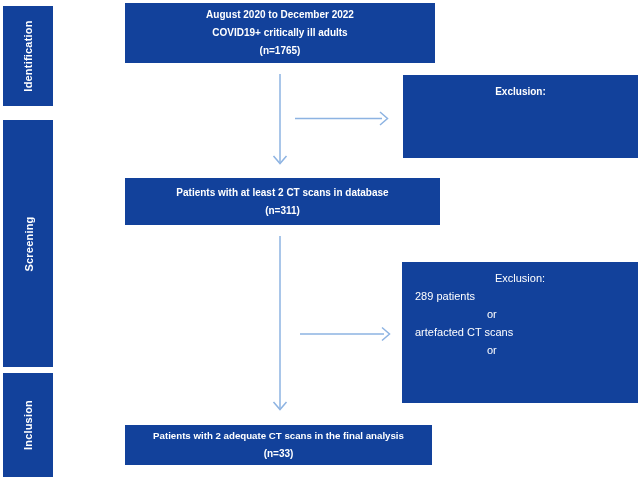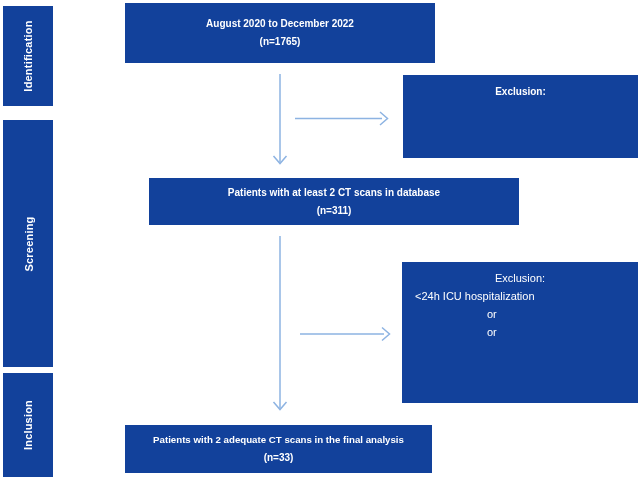--- a/index.html
+++ b/index.html
@@ -97,42 +97,44 @@
   </div>
   <div class="bluebox stage" style="left:3px; top:120px; width:50px; height:247px;">
     <span class="vtext">Screening</span>
   </div>
   <div class="bluebox stage" style="left:3px; top:373px; width:50px; height:104px;">
     <span class="vtext">Inclusion</span>
   </div>
 
   <div class="bluebox main-box" style="left:125px; top:3px; width:310px; height:60px;">
     <div class="line">August 2020 to December 2022</div>
+    <div class="line">COVID19+ critically ill adults</div>
     <div class="line">(n=1765)</div>
   </div>
 
-  <div class="bluebox main-box" style="left:125px; top:178px; width:370px; height:47px;margin-left:24px;">
+  <div class="bluebox main-box" style="left:125px; top:178px; width:315px; height:47px;">
     <div class="line">Patients with at least 2 CT scans in database</div>
     <div class="line">(n=311)</div>
   </div>
 
-  <div class="bluebox main-box" style="left:125px; top:425px; width:307px; height:48px;">
+  <div class="bluebox main-box" style="left:125px; top:425px; width:307px; height:40px;">
     <div class="line tight">Patients with 2 adequate CT scans in the final analysis</div>
     <div class="line">(n=33)</div>
   </div>
 
   <div class="bluebox ex1" style="left:403px; top:75px; width:235px; height:83px;">
     <div class="ex-title">Exclusion:</div>
     <div class="spacer"></div>
   </div>
 
   <div class="bluebox ex2" style="left:402px; top:262px; width:236px; height:141px;">
     <div class="ex-title">Exclusion:</div>
-    <div class="line">&lt;24h ICU hospitalization</div>
+    <div class="line">289 patients</div>
     <div class="line or">or</div>
+    <div class="line">artefacted CT scans</div>
     <div class="line or">or</div>
   </div>
 
   <svg class="arrows" viewBox="0 0 640 479">
     <g>
       <path d="M280 74 V162"></path>
       <path d="M273.5 156 L280 163.5 L286.5 156"></path>
     </g>
     <g>
       <path d="M295 118.5 H382"></path>

